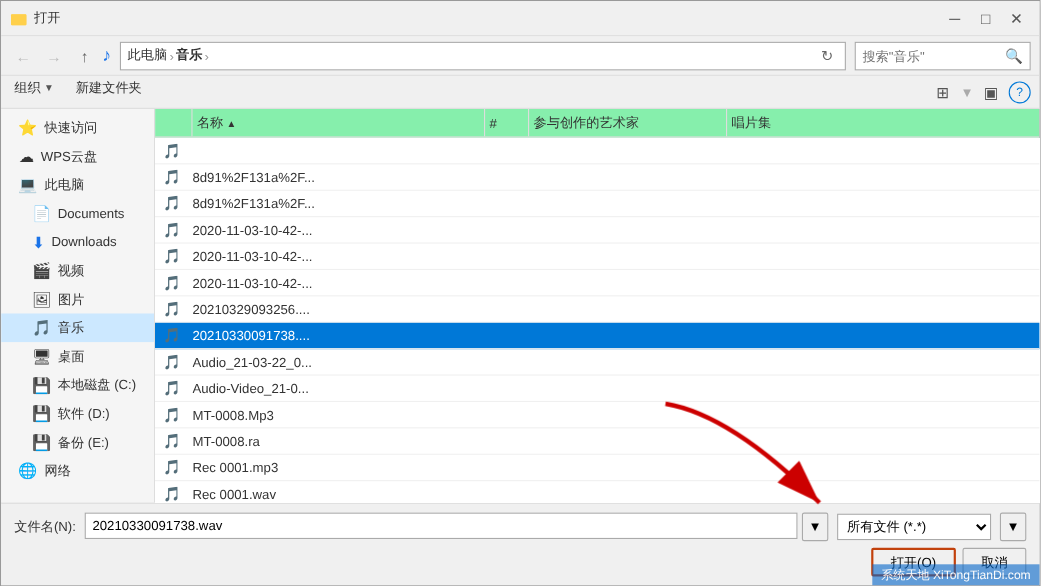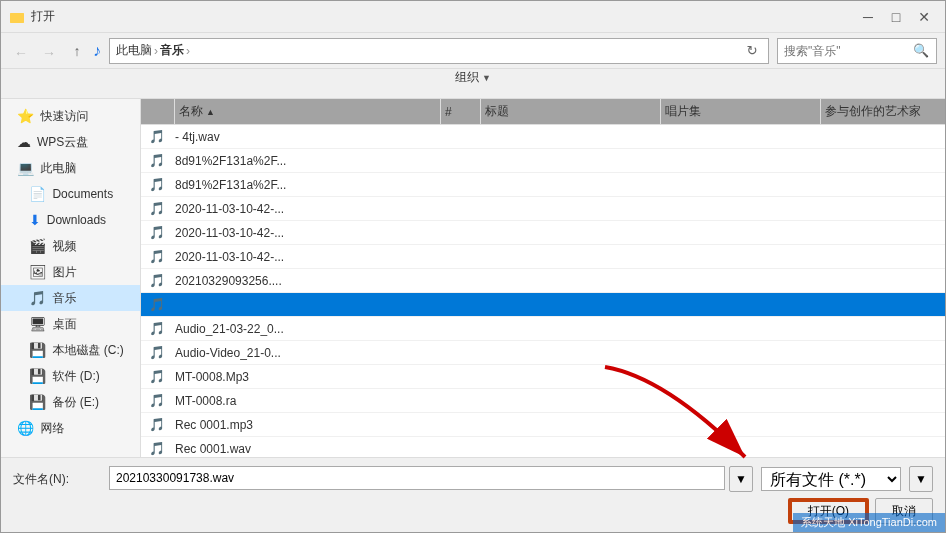--- a/index.html
+++ b/index.html
@@ -130,25 +130,23 @@
       color: #999;
       flex: 1;
       width: 100%;
     }
 
     
     .toolbar2 {
       height: 30px;
       background: #f0f0f0;
       display: flex;
-      align-items: center;
       padding: 0 8px;
       gap: 12px;
       border-bottom: 1px solid #ddd;
-      flex-direction: column;
     }
     .toolbar2-btn {
       border: none;
       background: transparent;
       cursor: pointer;
       font-size: 12px;
       color: #333;
       display: flex;
       align-items: center;
       gap: 3px;
@@ -225,21 +223,21 @@
       flex: 1;
       display: flex;
       flex-direction: column;
       overflow: hidden;
     }
 
     
     .col-headers {
       display: grid;
       grid-template-columns: 30px 1fr 40px 180px 160px 120px;
-      background: #a3a3a3;
+      background: #86efac;
       border-bottom: 1px solid #ddd;
       height: 26px;
       align-items: center;
       padding: 0 4px;
       font-size: 12px;
       color: #333;
     }
     .col-header {
       padding: 0 4px;
       cursor: pointer;
@@ -289,57 +287,56 @@
     }
     .filename-label {
       font-size: 12px;
       color: #333;
       white-space: nowrap;
     }
     .filename-input-wrap {
       flex: 1;
       display: flex;
       gap: 4px;
-      margin-left: 32px;
     }
     .filename-input {
       flex: 1;
       height: 24px;
       border: 1px solid #aaa;
       background: white;
       padding: 0 6px;
       font-size: 12px;
       outline: none;
     }
     .filetype-select {
       height: 24px;
       border: 1px solid #aaa;
       background: white;
       padding: 0 4px;
-      font-size: 16px;
+      font-size: 12px;
       width: 140px;
       cursor: pointer;
     }
     .action-row {
       display: flex;
       justify-content: flex-end;
       gap: 6px;
       align-items: center;
     }
     .action-btn {
       height: 26px;
       padding: 0 16px;
       border: 1px solid #aaa;
       background: #f0f0f0;
       font-size: 12px;
       cursor: pointer;
       border-radius: 2px;
     }
     .action-btn.primary {
-      border: 4px solid #c2410c;
+      border: 2px solid #c2410c;
       background: #f0f0f0;
     }
 
     
     .watermark {
       position: absolute;
       right: 0;
       bottom: 0;
       background: rgba(0,100,200,0.7);
       color: white;
@@ -488,34 +485,30 @@
       <div class="col-headers">
         <div class="col-header"></div>
         <div class="col-header">
           <span>名称</span>
           <span class="sort-arrow">▲</span>
         </div>
         <div class="col-header">
           <span>#</span>
         </div>
         <div class="col-header">
-          <span>标题</span>
+          <span>参与创作的艺术家</span>
         </div>
         <div class="col-header">
           <span>唱片集</span>
         </div>
-        <div class="col-header">
-          <span>参与创作的艺术家</span>
-        </div>
       </div>
 
       <div class="file-list" id="file-list">
       <div class="file-row">
       <span class="file-icon">🎵</span>
-      <span class="file-name">- 4tj.wav</span>
       <span class="file-cell"></span>
       <span class="file-cell"></span>
       <span class="file-cell"></span>
       <span class="file-cell"></span>
     </div>
           <div class="file-row">
       <span class="file-icon">🎵</span>
       <span class="file-name">8d91%2F131a%2F...</span>
       <span class="file-cell"></span>
       <span class="file-cell"></span>
@@ -557,20 +550,21 @@
           <div class="file-row">
       <span class="file-icon">🎵</span>
       <span class="file-name">20210329093256....</span>
       <span class="file-cell"></span>
       <span class="file-cell"></span>
       <span class="file-cell"></span>
       <span class="file-cell"></span>
     </div>
           <div class="file-row selected">
       <span class="file-icon">🎵</span>
+      <span class="file-name">20210330091738....</span>
       <span class="file-cell"></span>
       <span class="file-cell"></span>
       <span class="file-cell"></span>
       <span class="file-cell"></span>
     </div>
           <div class="file-row">
       <span class="file-icon">🎵</span>
       <span class="file-name">Audio_21-03-22_0...</span>
       <span class="file-cell"></span>
       <span class="file-cell"></span>

